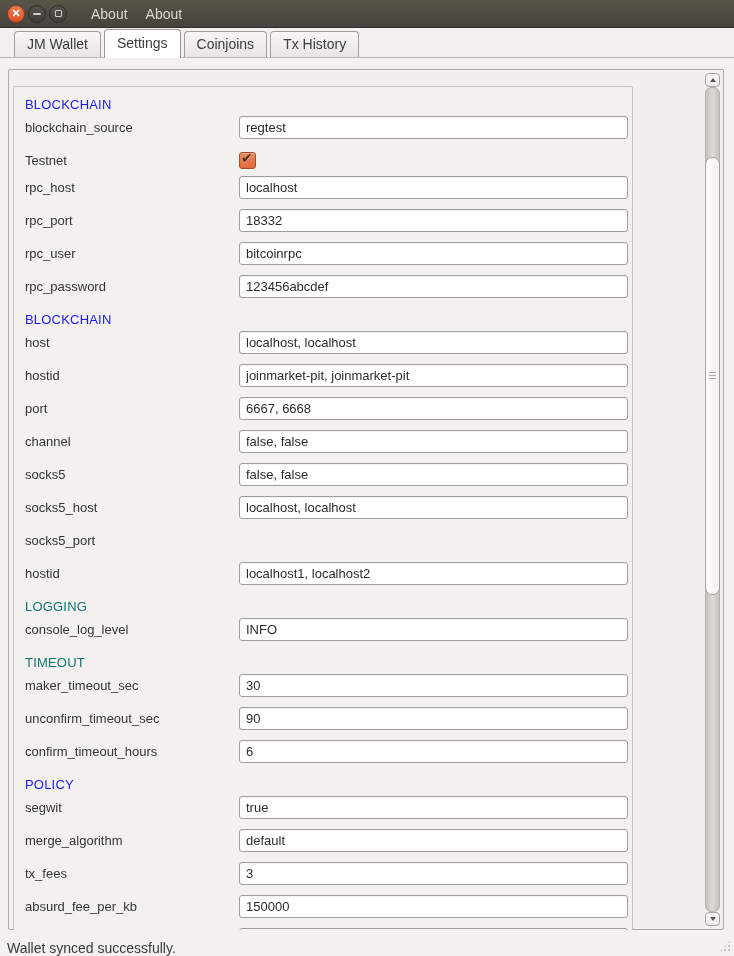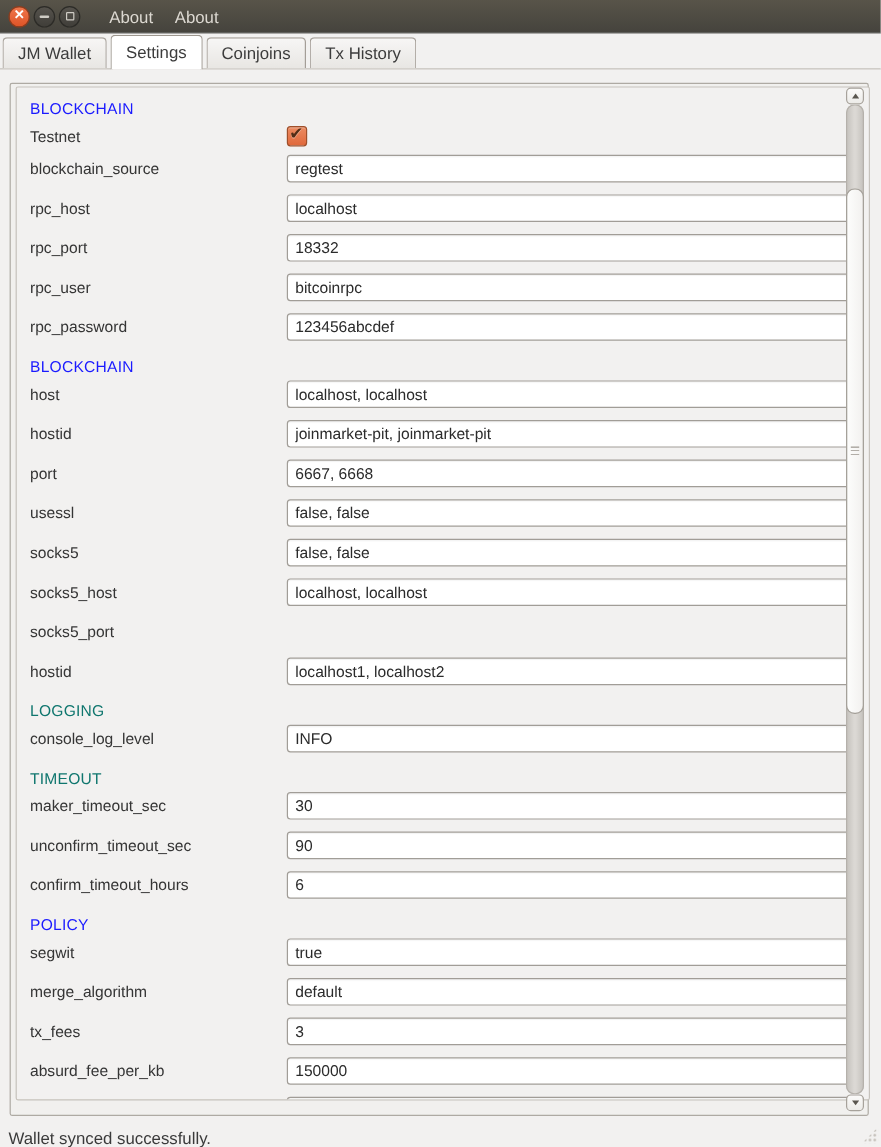--- a/index.html
+++ b/index.html
@@ -17,32 +17,32 @@
                   color:#fff; font-size:11px; font-weight:bold; line-height:1; }
   .winbtn.minmax { background:linear-gradient(to bottom,#56534d,#403e39); border:1px solid #2c2b27;
                    color:#cfccc5; }
   .min-glyph { display:block; width:8px; height:2px; background:#cfccc5; border-radius:1px; }
   .max-glyph { display:block; width:7px; height:7px; border:1.5px solid #cfccc5; border-radius:1px; }
   .menu-items { display:flex; margin-left:12px; }
   .menu-item { color:#dcd8d1; font-size:14px; padding:4px 9px; cursor:default; }
 
   
   .tabbar { height:30px; flex:0 0 30px; background:#f2f1f0; display:flex; align-items:flex-end;
-            padding-left:2px; border-bottom:1px solid #bab5ae; position:relative; }
+            padding-left:14px; border-bottom:1px solid #bab5ae; position:relative; }
   .tab { height:26px; line-height:24px; padding:0 12px; margin-right:3px; font-size:14px; color:#3c3c3c;
          background:linear-gradient(to bottom,#f7f6f5,#e8e6e3); border:1px solid #a49e97;
          border-bottom:none; border-radius:4px 4px 0 0; position:relative; cursor:default; }
   .tab.active { height:29px; line-height:27px; background:#ffffff; z-index:2; margin-bottom:-1px;
                 border-color:#9d978f; }
 
   
   .main { flex:1 1 auto; position:relative; background:#f2f1f0; }
   .scrollframe { position:absolute; left:8px; top:11px; width:716px; height:861px;
                  border:1px solid #aeaaa3; border-radius:2px; background:#f1f0ee; }
-  .contentframe { position:absolute; left:4px; top:2px; width:712px; height:845px;
+  .contentframe { position:absolute; left:4px; top:16px; width:620px; height:845px;
                   border:1px solid #c6c2bc; border-radius:2px; background:#f2f1f0;
                   overflow:hidden; padding-top:6px; }
 
   .section-header { height:23px; line-height:23px; padding-left:11px; font-size:13px;
                     letter-spacing:0.2px; }
   .row { height:33px; display:flex; align-items:flex-start; }
   .row.cb-row { height:27px; }
   .flabel { width:225px; flex:0 0 225px; padding-left:11px; font-size:13px; color:#353535;
             line-height:23px; white-space:nowrap; }
   .field-input { flex:1 1 auto; height:23px; margin-right:4px; border:1px solid #a19d97;
@@ -109,31 +109,31 @@
       <div class="tab">JM Wallet</div>
       <div class="tab active">Settings</div>
       <div class="tab">Coinjoins</div>
       <div class="tab">Tx History</div>
     </div>
 
   <div class="main">
     <div class="scrollframe">
       <div class="contentframe">
           <div class="section-header" style="color: rgb(26, 26, 255);">BLOCKCHAIN</div>
+          <div class="row">
+            <div class="flabel">blockchain_source</div>
+            <input type="text" class="field-input" value="regtest" style="">
+          </div>
           <div class="row cb-row">
             <div class="flabel">Testnet</div>
             <div class="checkbox">
               <span class="check-glyph">✔</span>
             </div>
           </div>
           <div class="row">
-            <div class="flabel">blockchain_source</div>
-            <input type="text" class="field-input" value="regtest" style="">
-          </div>
-          <div class="row">
             <div class="flabel">rpc_host</div>
             <input type="text" class="field-input" value="localhost" style="">
           </div>
           <div class="row">
             <div class="flabel">rpc_port</div>
             <input type="text" class="field-input" value="18332" style="">
           </div>
           <div class="row">
             <div class="flabel">rpc_user</div>
             <input type="text" class="field-input" value="bitcoinrpc" style="">
@@ -149,21 +149,21 @@
           </div>
           <div class="row">
             <div class="flabel">hostid</div>
             <input type="text" class="field-input" value="joinmarket-pit, joinmarket-pit" style="">
           </div>
           <div class="row">
             <div class="flabel">port</div>
             <input type="text" class="field-input" value="6667, 6668" style="">
           </div>
           <div class="row">
-            <div class="flabel">usessl</div>
+            <div class="flabel">channel</div>
             <input type="text" class="field-input" value="false, false" style="">
           </div>
           <div class="row">
             <div class="flabel">socks5</div>
             <input type="text" class="field-input" value="false, false" style="">
           </div>
           <div class="row">
             <div class="flabel">socks5_host</div>
             <input type="text" class="field-input" value="localhost, localhost" style="">
           </div>

